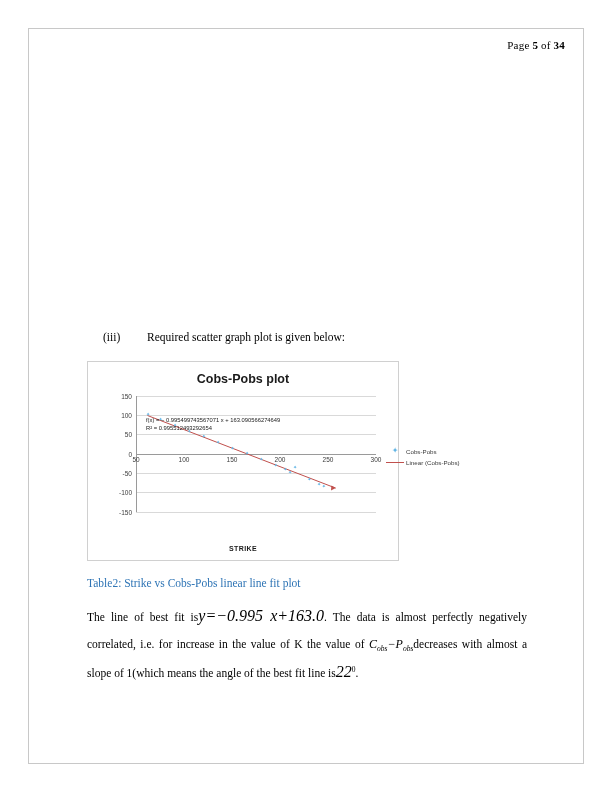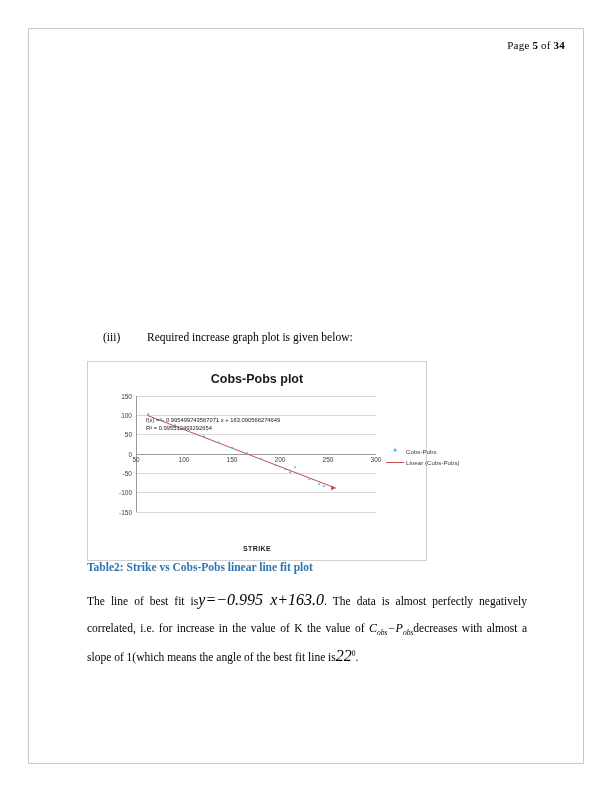--- a/index.html
+++ b/index.html
@@ -55,21 +55,21 @@
   }
   .para-item .body {
     flex: 1;
   }
 
   
   .chart-box {
     position: relative;
     margin-top: 15px;
     margin-left: 0px;
-    width: 340px;
+    width: 312px;
     height: 200px;
     border: 1px solid #d0d0d0;
     background: #ffffff;
     box-sizing: border-box;
   }
   .chart-title {
     position: absolute;
     left: 0;
     right: 0;
     top: 10px;
@@ -185,22 +185,23 @@
     margin-top: -1.5px;
     color: #62b5e5;
     font-size: 5px;
     line-height: 3px;
     text-align: center;
   }
   .pt::before { content: "\2726"; }
 
   
   .caption {
-    font-family: "Liberation Serif", serif;
-    font-weight: bold;
+    margin-top: 16px;
+    font-family: "Liberation Serif", serif;
+    font-weight: normal;
     font-size: 11.5px;
     color: #2e74b5;
   }
   .body-para {
     margin-top: 11px;
     font-size: 11.5px;
     line-height: 2.0;
     text-align: justify;
   }
   .mathit {
@@ -228,21 +229,21 @@
 <div class="page">
 
   <div class="page-header">
     <span>Page </span><b>5</b><span> of </span><b>34</b>
   </div>
 
   <div class="content">
 
     <div class="para-item">
       <div class="marker">(iii)</div>
-      <div class="body">Required increase graph plot is given below:</div>
+      <div class="body">Required scatter graph plot is given below:</div>
     </div>
 
     <div class="chart-box">
       <div class="chart-title">Cobs-Pobs plot</div>
 
       <div class="plot">
 
         <div class="gridline" style="top:0px;"></div>
         <div class="gridline" style="top:19.33px;"></div>
         <div class="gridline" style="top:38.67px;"></div>

